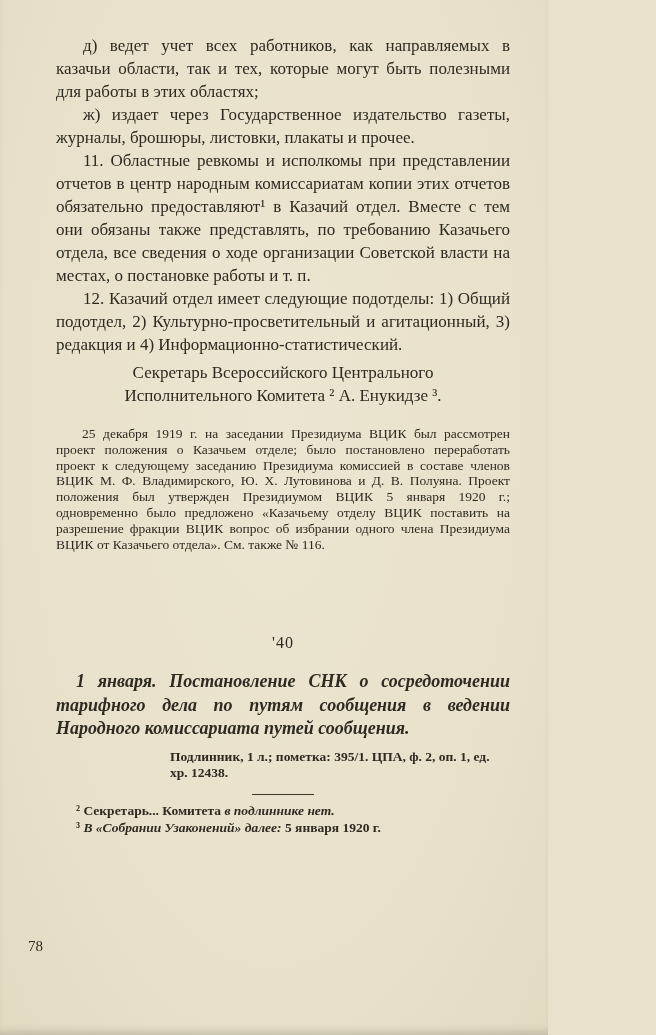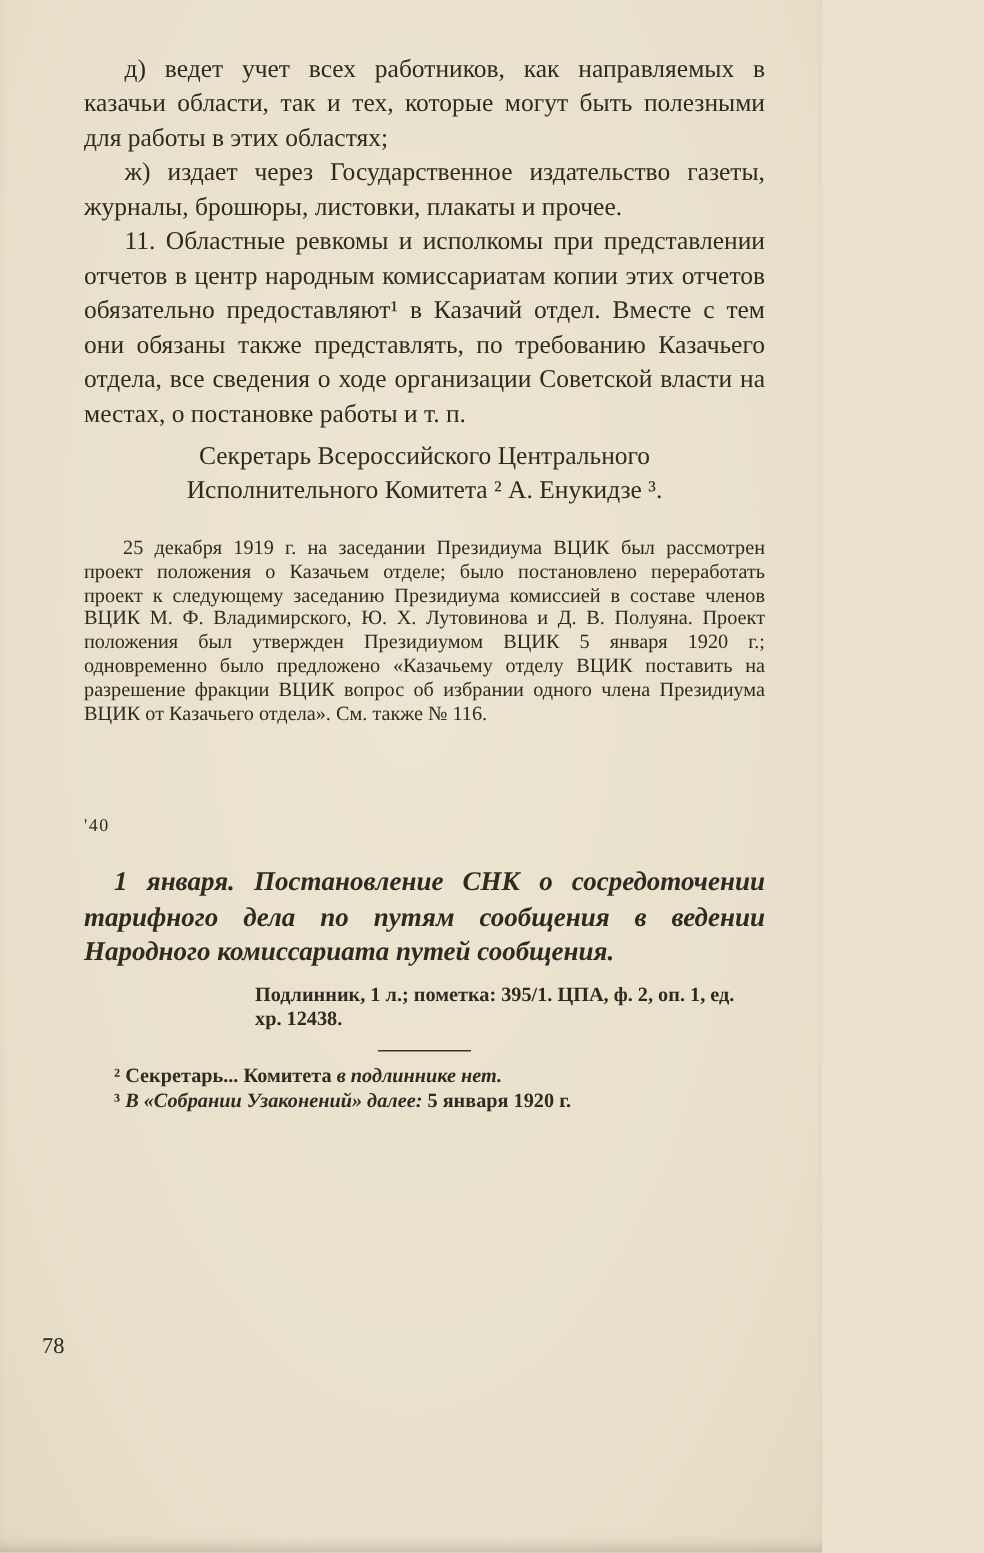--- a/index.html
+++ b/index.html
@@ -34,23 +34,23 @@
     line-height: 23px;
   }
   .note {
     margin: 19px 0 0 0;
     font-size: 13.5px;
     line-height: 15.8px;
     text-align: justify;
     text-indent: 26px;
   }
   .doc-number {
-    margin-top: 60px;
-    text-align: left;
-    font-size: 12px;
+    margin-top: 82px;
+    text-align: center;
+    font-size: 16px;
     letter-spacing: 1px;
   }
   .heading {
     margin: 18px 0 0 0;
     font-size: 18px;
     line-height: 23.5px;
     font-weight: bold;
     font-style: italic;
     text-align: justify;
     text-indent: 20px;
@@ -82,33 +82,34 @@
     margin: 0;
     text-align: justify;
     text-indent: 20px;
   }
   .footnotes .it { font-style: italic; }
   .footnotes .rm { font-style: normal; }
   .fn-marker { font-style: normal; }
   .page-number {
     position: absolute;
     left: 28px;
-    top: 890px;
+    top: 938px;
     font-size: 15px;
   }
 </style>
 </head>
 <body>
 
 <div class="page">
 
   <div class="body-text">
     <p class="para">д) ведет учет всех работников, как направляемых в казачьи области, так и тех, которые могут быть полезными для работы в этих областях;</p>
     <p class="para">ж) издает через Государственное издательство газеты, журналы, брошюры, листовки, плакаты и прочее.</p>
     <p class="para">11. Областные ревкомы и исполкомы при представлении отчетов в центр народным комиссариатам копии этих отчетов обязательно предоставляют¹ в Казачий отдел. Вместе с тем они обязаны также представлять, по требованию Казачьего отдела, все сведения о ходе организации Советской власти на местах, о постановке работы и т. п.</p>
+    <p class="para">12. Казачий отдел имеет следующие подотделы: 1) Общий подотдел, 2) Культурно-просветительный и агитационный, 3) редакция и 4) Информационно-статистический.</p>
   </div>
 
   <div class="signature">
     <div>Секретарь Всероссийского Центрального</div>
     <div>Исполнительного Комитета ² А. Енукидзе ³.</div>
   </div>
 
   <p class="note">25 декабря 1919 г. на заседании Президиума ВЦИК был рассмотрен проект положения о Казачьем отделе; было постановлено переработать проект к следующему заседанию Президиума комиссией в составе членов ВЦИК М. Ф. Владимирского, Ю. Х. Лутовинова и Д. В. Полуяна. Проект положения был утвержден Президиумом ВЦИК 5 января 1920 г.; одновременно было предложено «Казачьему отделу ВЦИК поставить на разрешение фракции ВЦИК вопрос об избрании одного члена Президиума ВЦИК от Казачьего отдела». См. также № 116.</p>
 
   <div class="doc-number">'40</div>

